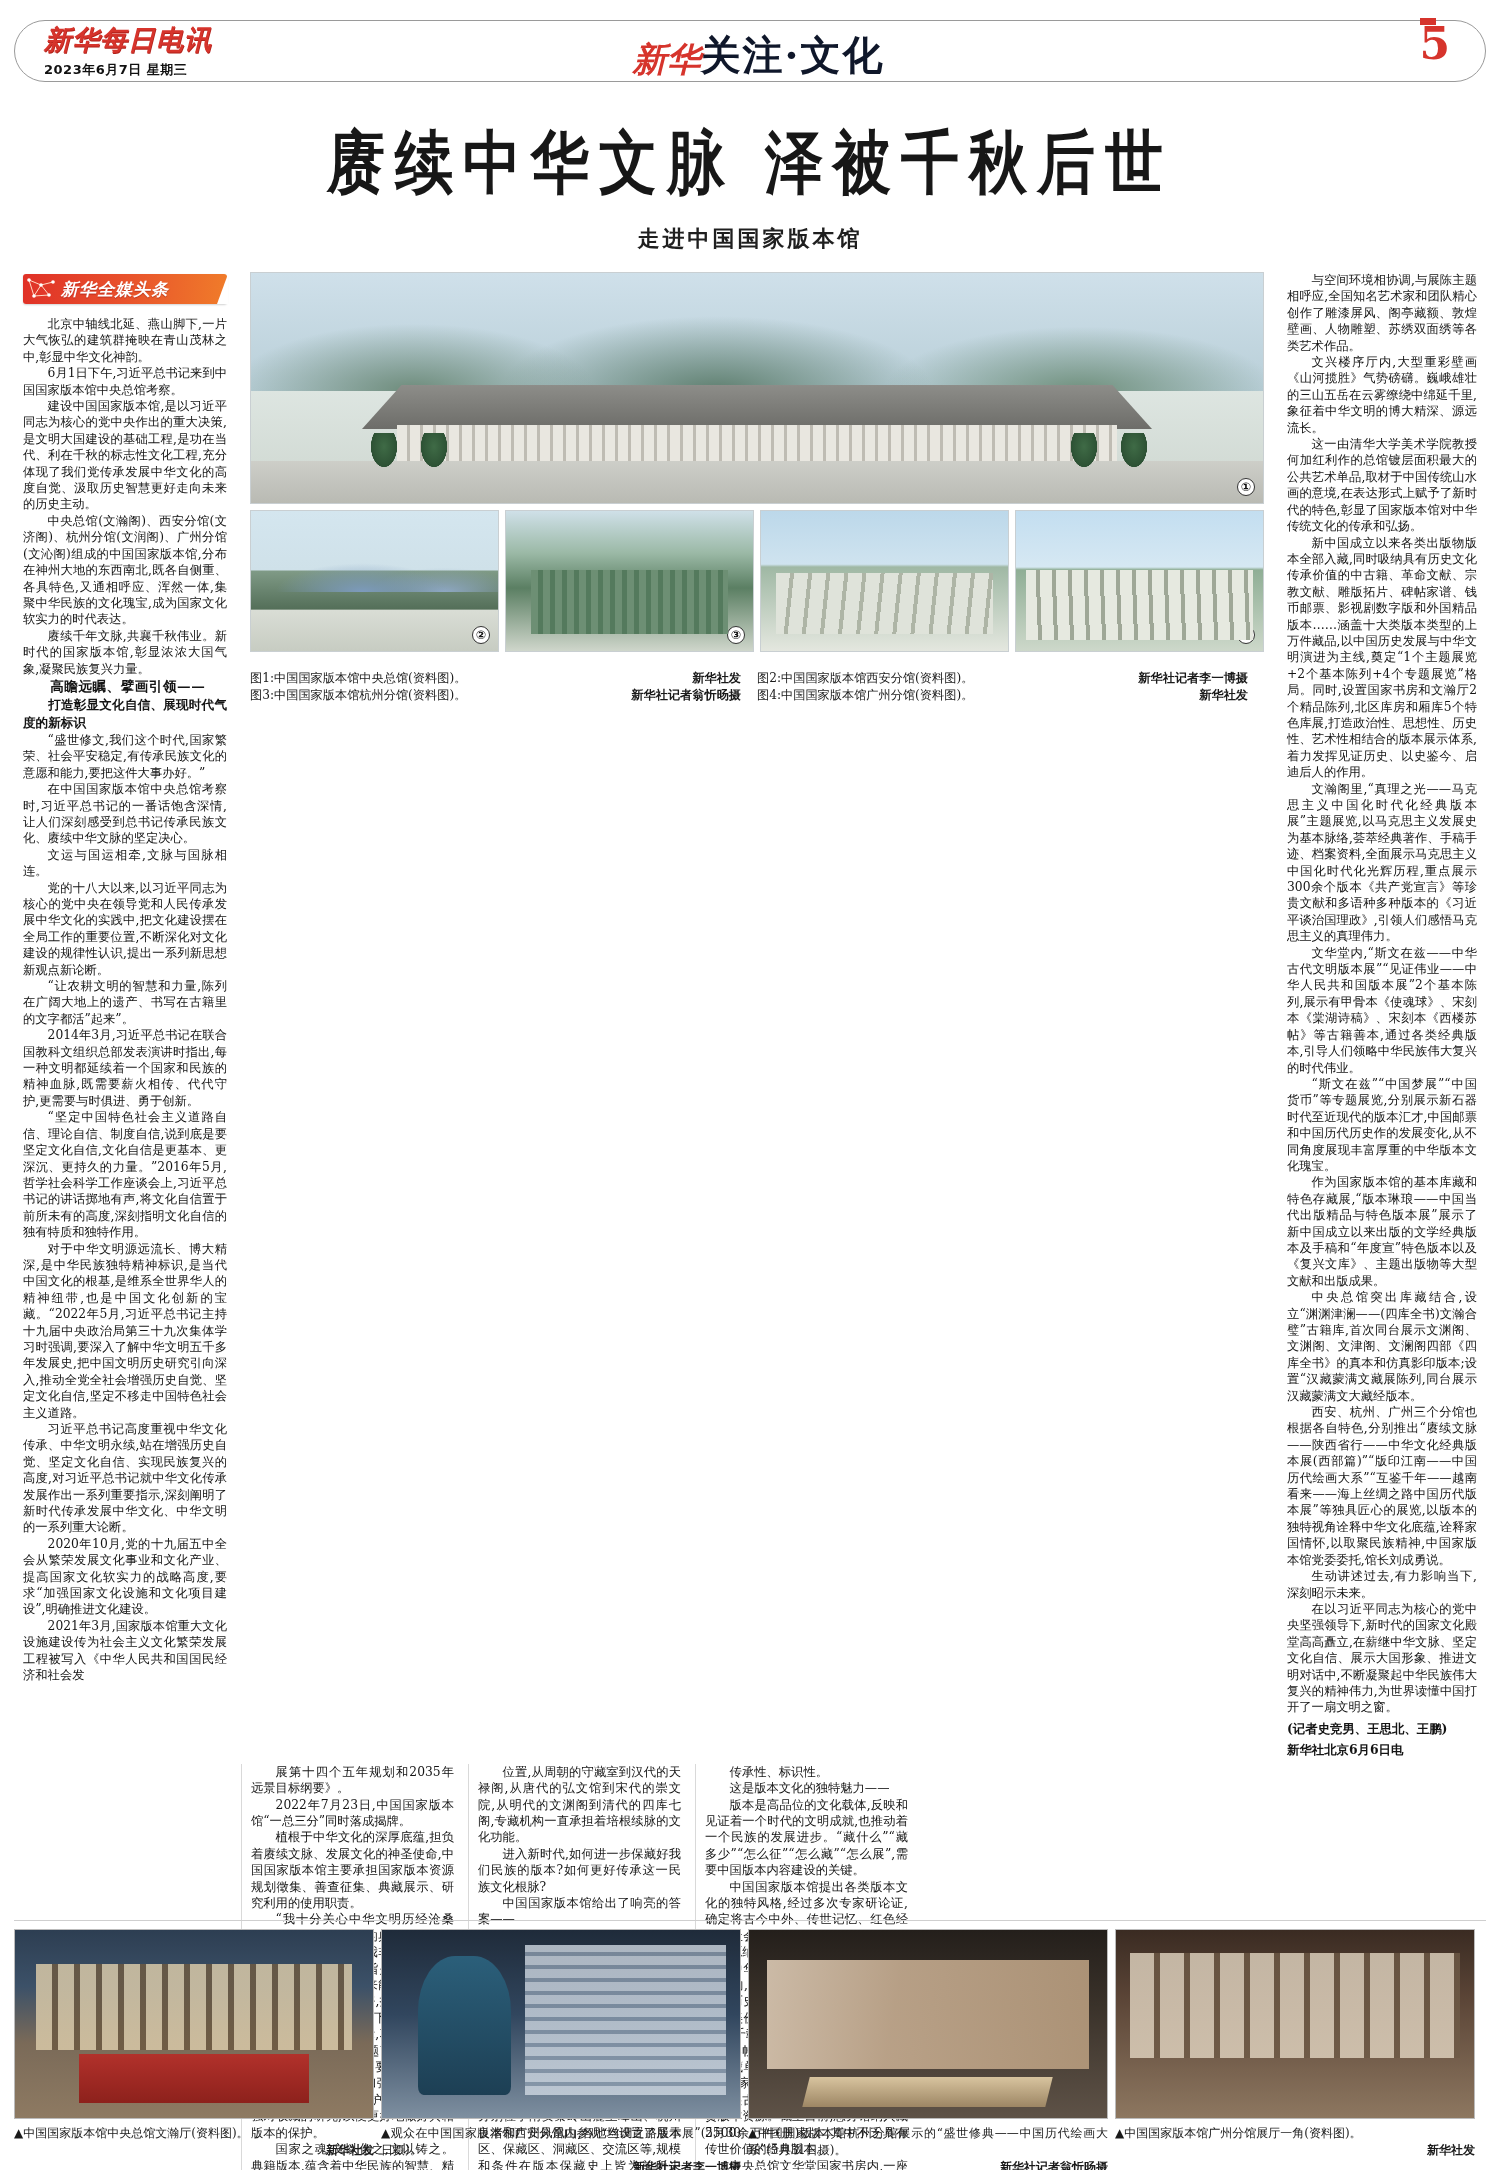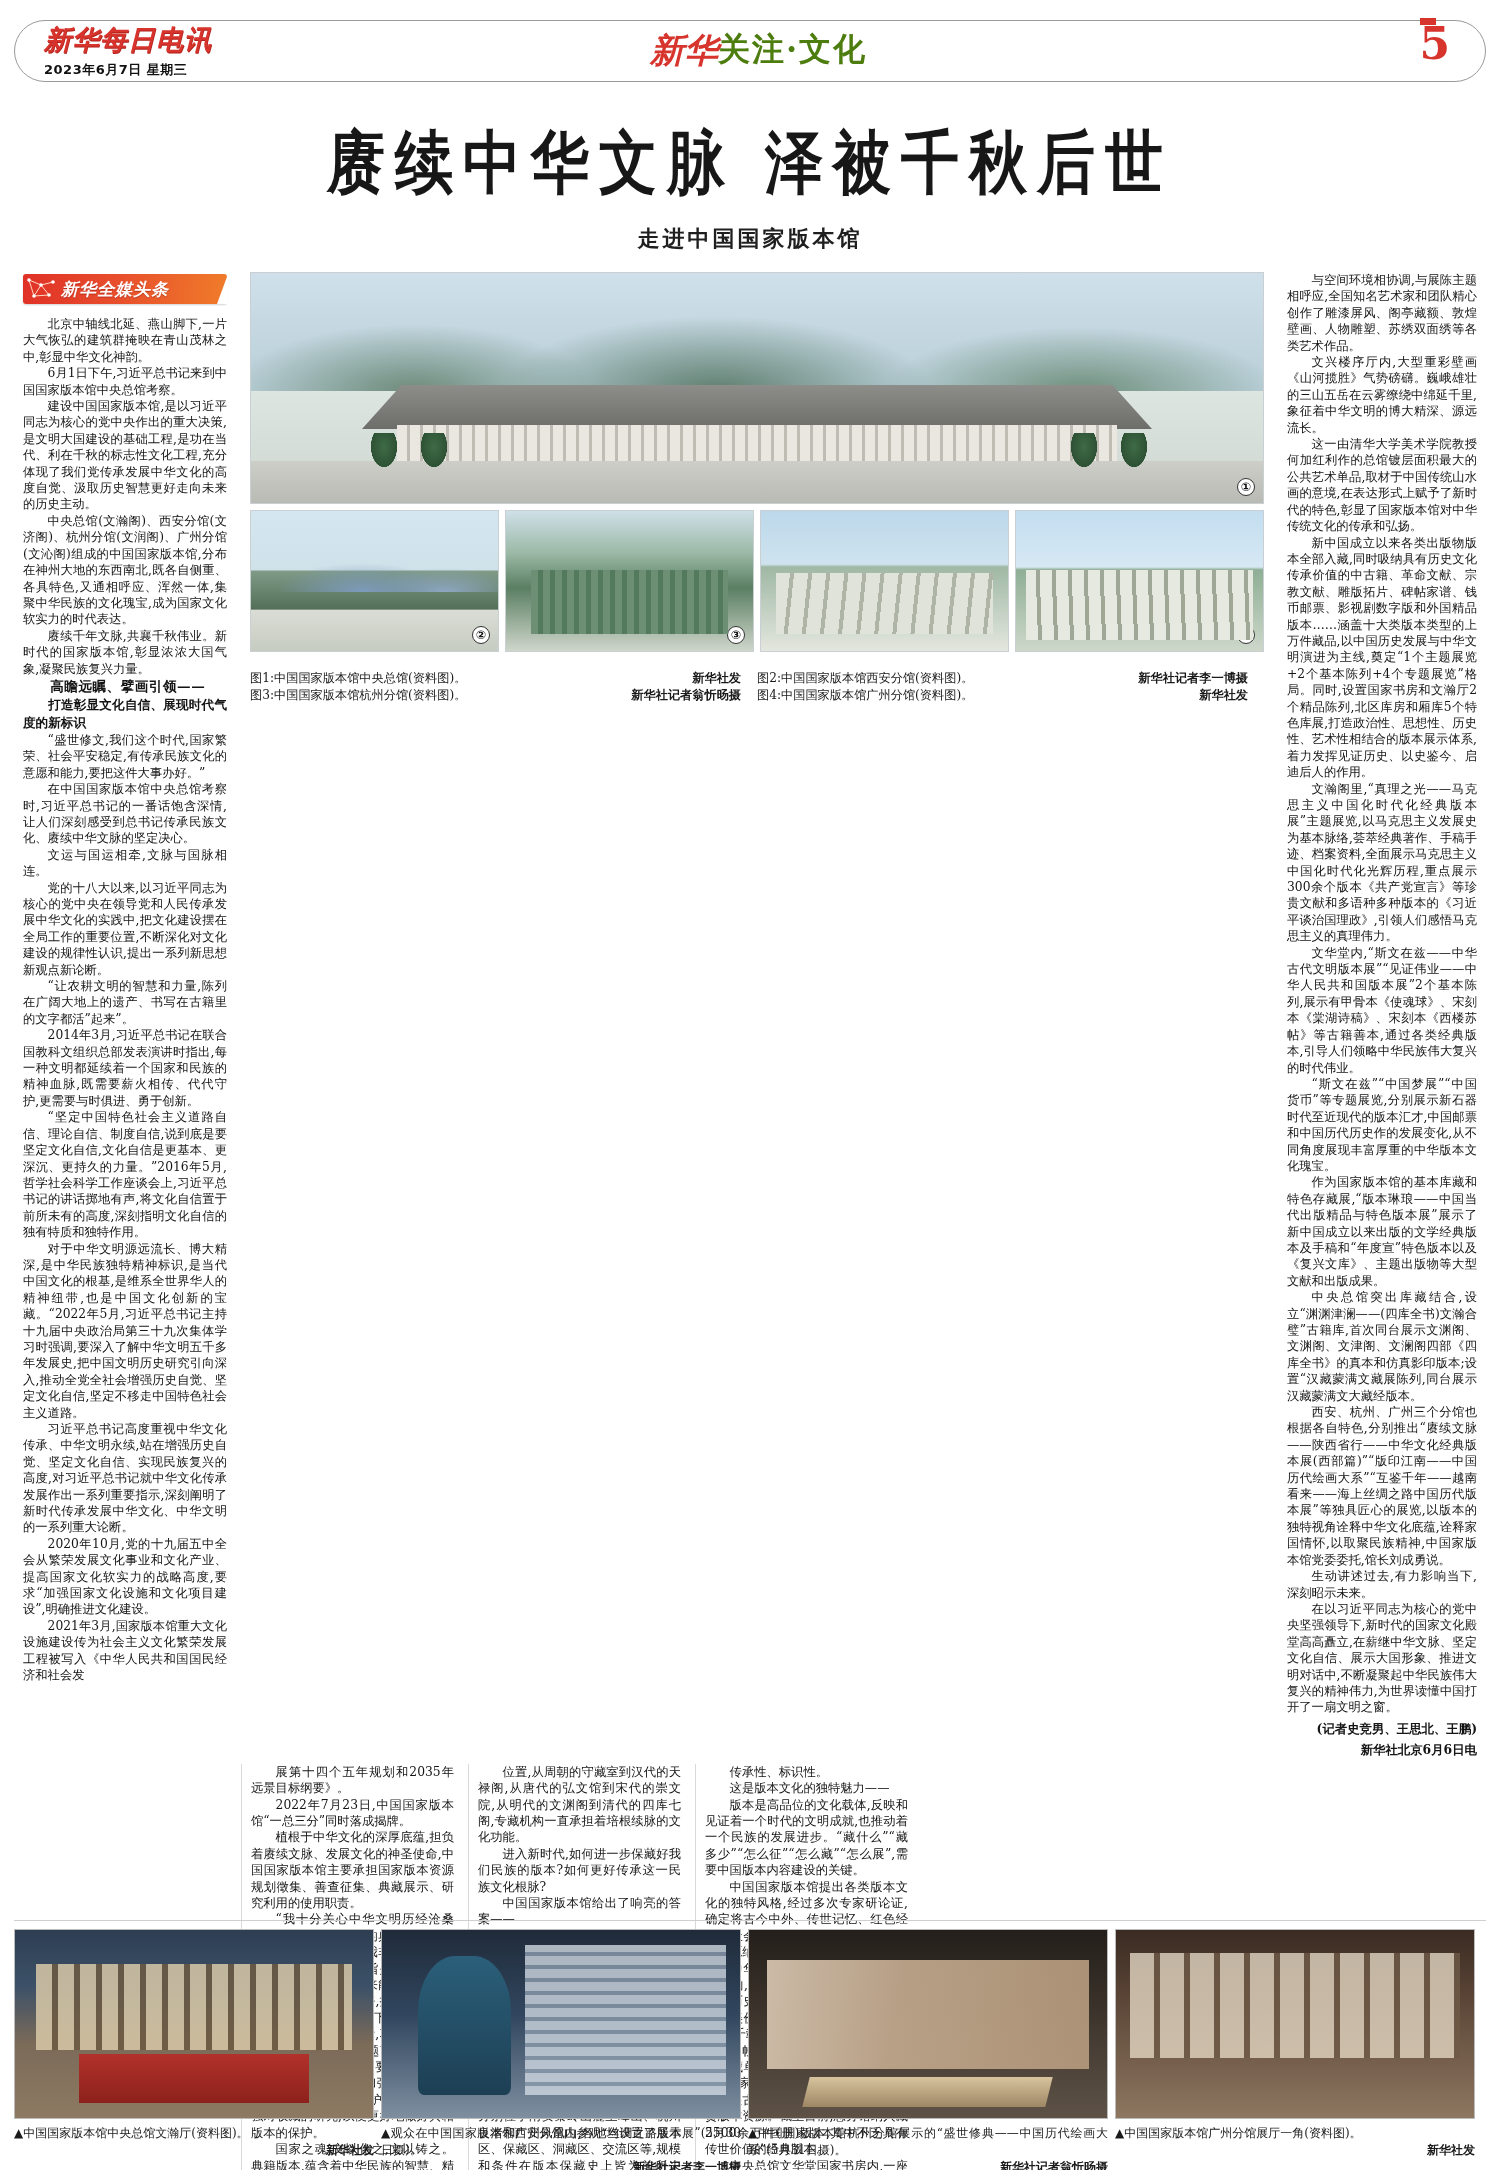--- a/index.html
+++ b/index.html
@@ -41,21 +41,21 @@
   .mast-center {
     position:absolute; left:0; right:0; top:14px; text-align:center;
   }
   .mast-center .xh {
     font-family:"DejaVu Serif","Liberation Serif",serif;
     font-size:34px; font-weight:700; color:#d6342c; font-style:italic;
     vertical-align:-2px; letter-spacing:0;margin-left:17px;
   }
   .mast-center .gz {
     font-family:"DejaVu Serif","Liberation Serif",serif;
-    font-size:32px; font-weight:700; color:#4d7c0f; letter-spacing:2px;
+    font-size:40px; font-weight:700; color:#0f172a; letter-spacing:2px;
   }
   .mast-page {
     position:absolute; right:36px; top:4px;
     font-family:"DejaVu Serif","Liberation Serif",serif;
     font-size:44px; font-weight:700; color:#d6342c; line-height:1;
   }
   .mast-page .tick {
     display:block; width:16px; height:7px; background:#d6342c; margin-bottom:-3px; margin-left:1px;
   }
 
@@ -238,21 +238,21 @@
     background:repeating-linear-gradient(90deg,#e3d6c2 0 24px,#6e5a46 24px 30px);opacity:.8;}
   .bp .cap {
     font-family:"DejaVu Serif","Liberation Serif",serif;
     font-size:12px; line-height:17px; margin-top:6px; text-align:justify;
   }
   .bp .cap .credit { font-weight:700; font-family:"DejaVu Sans","Liberation Sans",sans-serif; }
   .bp .cap .right { display:block; text-align:right; }
   .hr-top { border-top:1px solid #cfcfcf; margin-bottom:8px; }
 
   .byline {
-    text-align:right; font-weight:700; font-size:12.4px; line-height:17px;
+    font-weight:700; font-size:12.4px; line-height:17px;
     font-family:"DejaVu Serif","Liberation Serif",serif; margin-top:4px;
   }
 </style>
 </head>
 <body>
 
 <div class="page">
 
   <div class="masthead">
     <div class="mast-pill"></div>

